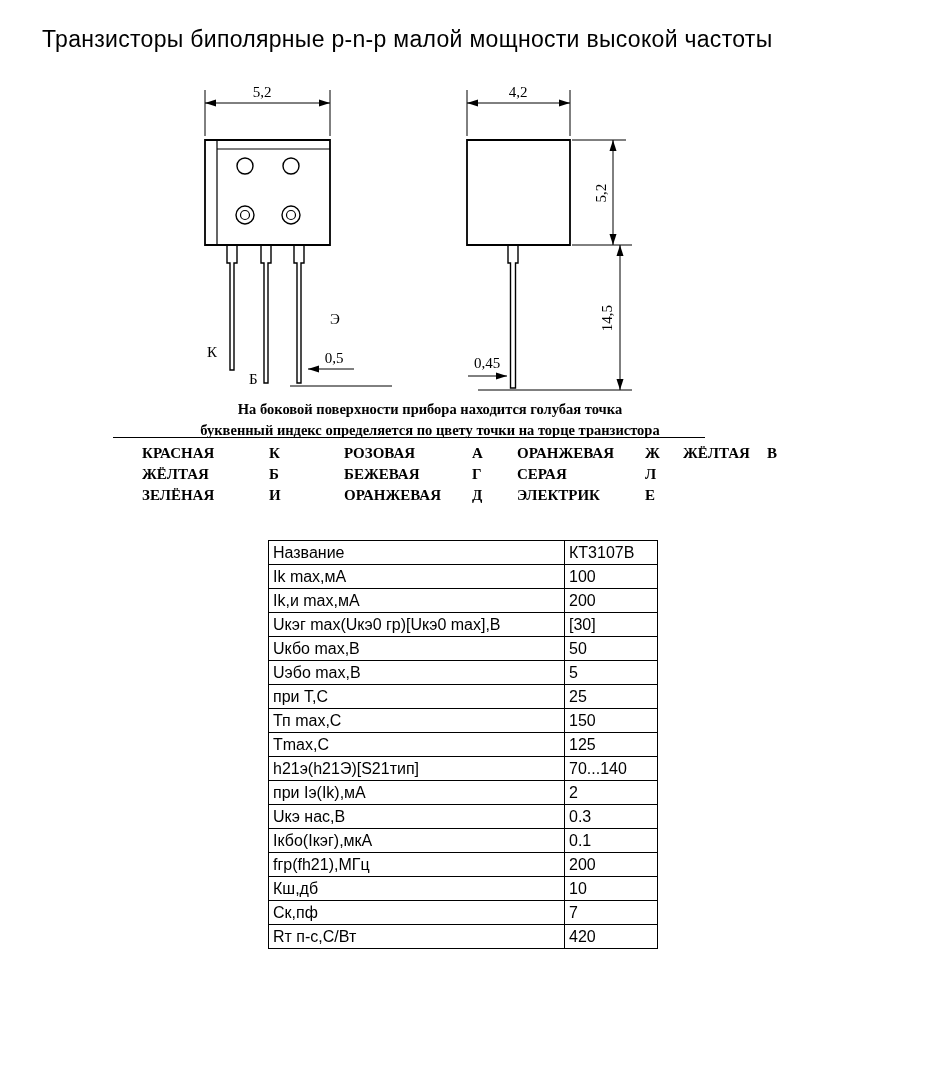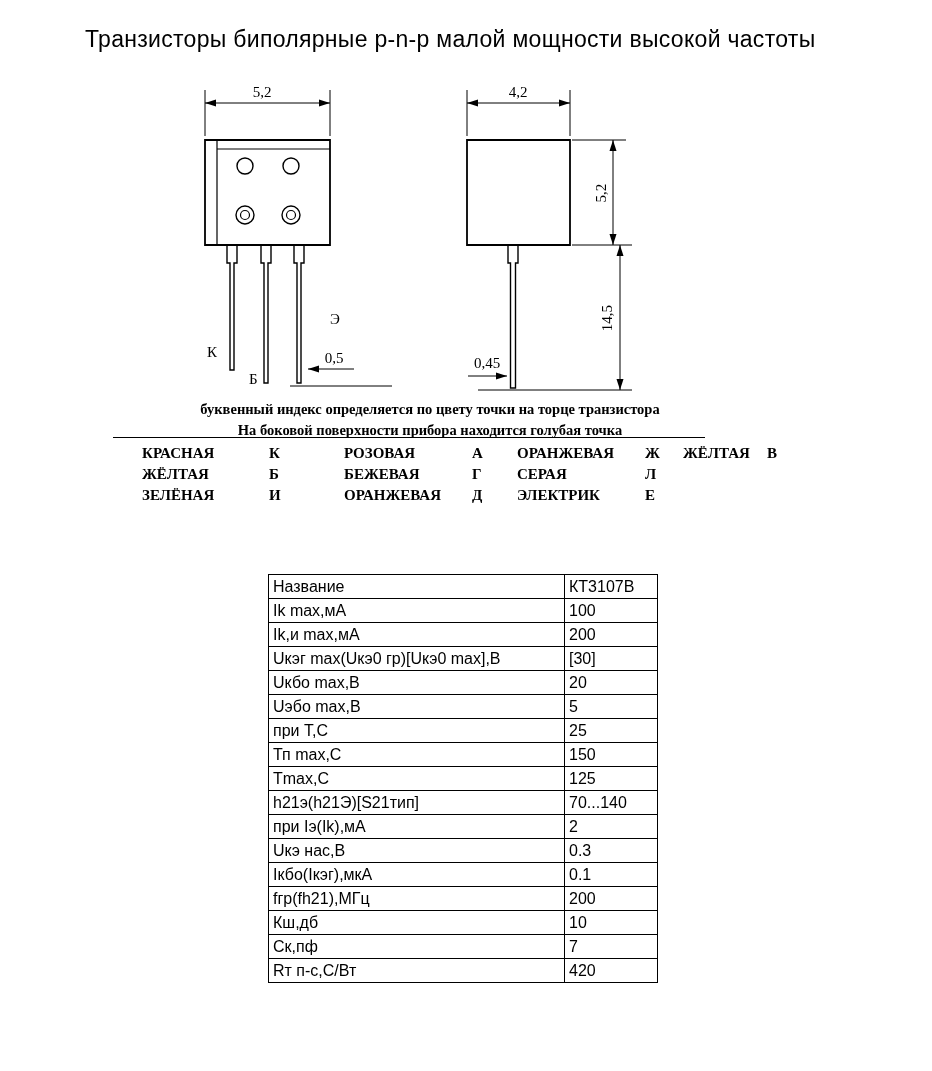--- a/index.html
+++ b/index.html
@@ -3,21 +3,21 @@
 <meta charset="utf-8">
 <style>
   html,body { margin:0; padding:0; }
   body {
     width:932px; height:1071px; position:relative; background:#ffffff;
     font-family:"Liberation Sans", sans-serif; color:#000;
     overflow:hidden;
   }
   .title {
     position:absolute; left:42px; top:26px;
-    font-size:23px; letter-spacing:0.3px; white-space:nowrap;margin-left:43px;
+    font-size:23px; letter-spacing:0.3px; white-space:nowrap;
   }
   svg.draw { position:absolute; left:0; top:0; }
   svg.draw text {
     font-family:"Liberation Serif", serif;
     font-size:15px; fill:#000; stroke:none;
   }
   .note {
     position:absolute; left:105px; top:399px; width:650px;
     text-align:center; font-family:"Liberation Serif", serif;
     font-weight:600; font-size:14.5px; line-height:21px; white-space:nowrap;
@@ -32,21 +32,20 @@
     grid-template-columns:127px 75px 128px 45px 128px 38px 84px 40px;
     grid-auto-rows:21px;
     font-family:"Liberation Serif", serif;
     font-size:15px; font-weight:600;
   }
   .colors span { white-space:nowrap;margin-left:24px; }
   table.spec {
     position:absolute; left:268px; top:540px;
     border-collapse:collapse; table-layout:fixed;
     font-size:16px;
-    margin-top:34px;
   }
   table.spec td {
     border:1px solid #000; height:23px; padding:0 2px 0 4px;
     white-space:nowrap; overflow:hidden; vertical-align:middle;
   }
   td.c-param { width:289px; }
   td.c-value { width:86px; }
 </style>
 </head>
 <body>
@@ -106,22 +105,22 @@
 
     <line x1="468" y1="376" x2="507" y2="376" stroke-width="1" marker-end="url(#arr)"></line>
   </g>
   <text x="518" y="97" text-anchor="middle">4,2</text>
   <text x="606" y="193" text-anchor="middle" transform="rotate(-90 606 193)">5,2</text>
   <text x="612" y="318" text-anchor="middle" transform="rotate(-90 612 318)">14,5</text>
   <text x="487" y="368" text-anchor="middle">0,45</text>
 </svg>
 
 <div class="note">
+  <div>На боковой поверхности прибора находится  голубая точка</div>
   <div>буквенный индекс определяется по цвету точки на торце транзистора</div>
-  <div>На боковой поверхности прибора находится  голубая точка</div>
 </div>
 <div class="rule"></div>
 
 <div class="colors">
 
   <span>КРАСНАЯ</span>
   <span>К</span>
   <span>РОЗОВАЯ</span>
   <span>А</span>
   <span>ОРАНЖЕВАЯ</span>
@@ -161,21 +160,21 @@
     <tr>
         <td class="c-param">Ik,и max,мА</td>
         <td class="c-value">200</td>
       </tr>
     <tr>
         <td class="c-param">Uкэг max(Uкэ0 гр)[Uкэ0 max],В</td>
         <td class="c-value">[30]</td>
       </tr>
     <tr>
         <td class="c-param">Uкбо max,В</td>
-        <td class="c-value">20</td>
+        <td class="c-value">50</td>
       </tr>
     <tr>
         <td class="c-param">Uэбо max,В</td>
         <td class="c-value">5</td>
       </tr>
     <tr>
         <td class="c-param">при Т,С</td>
         <td class="c-value">25</td>
       </tr>
     <tr>

